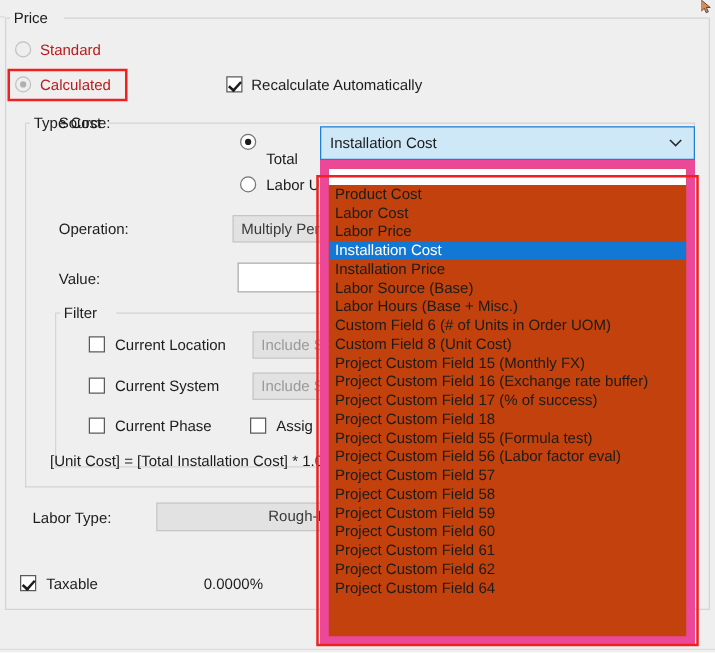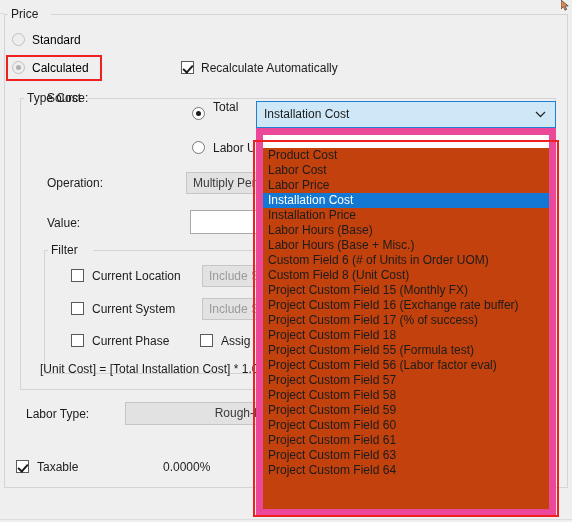--- a/index.html
+++ b/index.html
@@ -45,21 +45,21 @@
     line-height: 13px;
   }
   
   .lbl {
     position: absolute;
     white-space: nowrap;
     font-size: 12px;
     color: #1c1c1c;
     line-height: 14px;
   }
-  .lbl.disabled { color: #000000; }
+  .lbl.disabled { color: #b91c1c; }
 
   
   .radio {
     position: absolute;
     width: 13px;
     height: 13px;
     border-radius: 50%;
     box-sizing: border-box;
     background: #ffffff;
     border: 1px solid #767676;
@@ -238,21 +238,21 @@
 
   <div class="groupbox" style="left:20px; top:98px; width:536px; height:292px;">
     <div class="gb-top-left" style="left:0; width:6px;"></div>
     <div class="gb-top-right" style="left:66px; right:0;"></div>
   </div>
   <div class="gb-title" style="left:24px; top:92px;">Type Cost</div>
 
   <div class="lbl" style="left:47px; top:91px;">Source:</div>
 
   <div class="radio checked" style="left:192px; top:107px;"></div>
-  <div class="lbl" style="left:213px; top:100px;">Total</div>
+  <div class="lbl" style="left:213px; top:120px;">Total</div>
 
   <div class="radio" style="left:192px; top:141px;"></div>
   <div class="lbl" style="left:213px; top:141px;">Labor U</div>
 
   <div class="lbl" style="left:47px; top:176px;">Operation:</div>
   <div class="flatfield" style="left:186px; top:172px; width:78px; height:22px;">Multiply Per</div>
 
   <div class="lbl" style="left:47px; top:216px;">Value:</div>
   <div class="textbox" style="left:190px; top:210px; width:74px; height:24px;"></div>
 
@@ -295,36 +295,36 @@
   </div>
 
   <div class="dropdown" style="left:256px; top:128px; width:300px; height:388px;">
     <div class="dd-spacer"></div>
     <ul class="dd-list" id="dd-list" style="top:13px;">
         <li class="dd-item">Product Cost</li>
         <li class="dd-item">Labor Cost</li>
         <li class="dd-item">Labor Price</li>
         <li class="dd-item selected">Installation Cost</li>
         <li class="dd-item">Installation Price</li>
-        <li class="dd-item">Labor Hours (Base)</li>
+        <li class="dd-item">Labor Source (Base)</li>
         <li class="dd-item">Labor Hours (Base + Misc.)</li>
         <li class="dd-item">Custom Field 6 (# of Units in Order UOM)</li>
         <li class="dd-item">Custom Field 8 (Unit Cost)</li>
         <li class="dd-item">Project Custom Field 15 (Monthly FX)</li>
         <li class="dd-item">Project Custom Field 16 (Exchange rate buffer)</li>
         <li class="dd-item">Project Custom Field 17 (% of success)</li>
         <li class="dd-item">Project Custom Field 18</li>
         <li class="dd-item">Project Custom Field 55 (Formula test)</li>
         <li class="dd-item">Project Custom Field 56 (Labor factor eval)</li>
         <li class="dd-item">Project Custom Field 57</li>
         <li class="dd-item">Project Custom Field 58</li>
         <li class="dd-item">Project Custom Field 59</li>
         <li class="dd-item">Project Custom Field 60</li>
         <li class="dd-item">Project Custom Field 61</li>
-        <li class="dd-item">Project Custom Field 63</li>
+        <li class="dd-item">Project Custom Field 62</li>
         <li class="dd-item">Project Custom Field 64</li>
       </ul>
   </div>
 
   <div class="annot" style="left:253px; top:140px; width:306px; height:377px;"></div>
 
   <div class="hrule" style="left:0; top:519px; width:572px;"></div>
   <div class="hrule" style="left:0; top:13px; width:4px;"></div>
 
   <div class="cursor-mark" style="left:561px; top:0px;">

